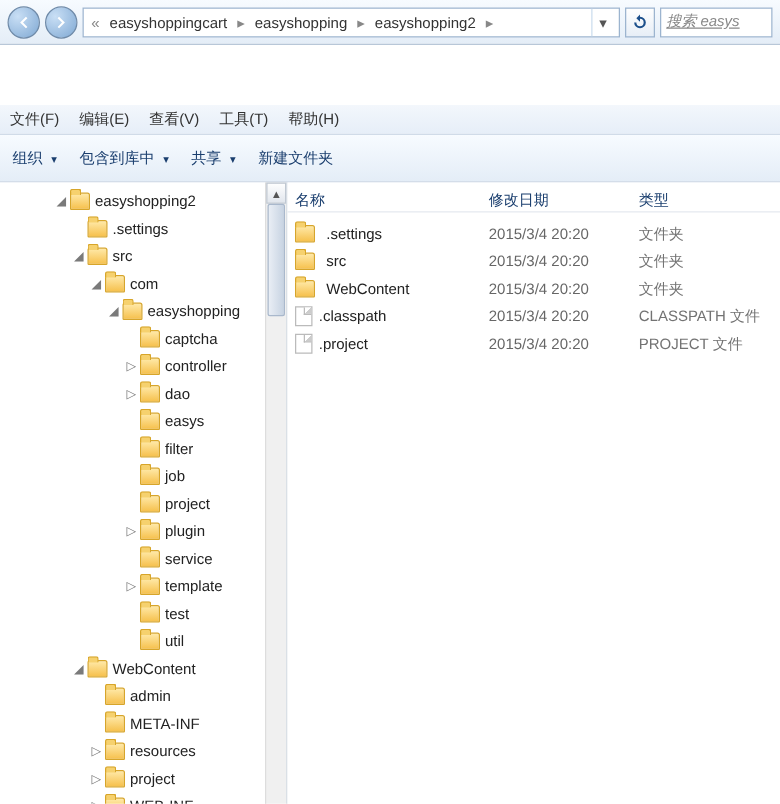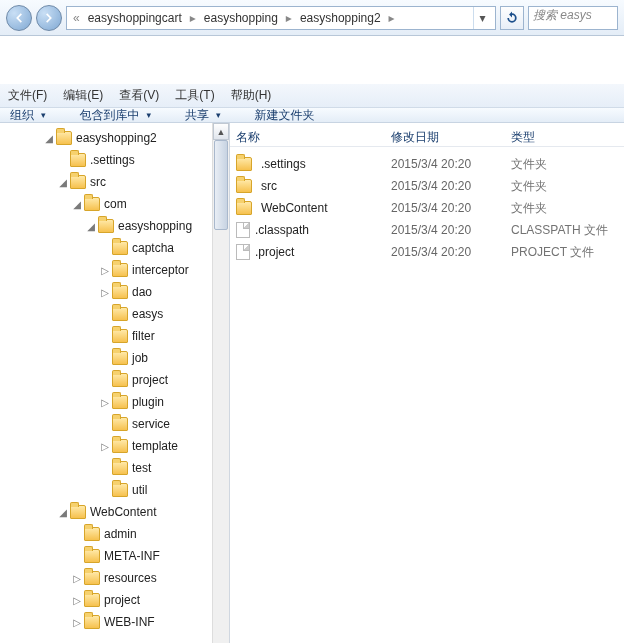--- a/index.html
+++ b/index.html
@@ -7,28 +7,28 @@
 
 
 .navbar { height: 36px; background: linear-gradient(#f7fbff, #e4edf7); display: flex; align-items: center; padding: 4px 6px; border-bottom: 1px solid #b8c7d8; gap: 4px; }
 .nav-btn { width: 26px; height: 26px; border-radius: 50%; border: 1px solid #6f8aa8; background: radial-gradient(circle at 30% 30%, #c9dff5, #7fa8d3); display: flex; align-items: center; justify-content: center; color: #fff; cursor: pointer; }
 .nav-btn svg { width: 14px; height: 14px; fill: #fff; }
 .addr-bar { flex: 1; height: 24px; background: #fff; border: 1px solid #9cb4cf; display: flex; align-items: center; padding: 0 4px; gap: 2px; color: #333; }
 .crumb-sep { color: #888; padding: 0 2px; }
 .crumb { padding: 1px 4px; }
 .addr-dd { width: 18px; height: 22px; border-left: 1px solid #cde; display:flex; align-items:center; justify-content:center; color:#555; }
 .refresh-btn { width: 24px; height: 24px; border: 1px solid #9cb4cf; background: linear-gradient(#fefefe,#e7eef7); display:flex; align-items:center; justify-content:center; color:#1c4f8b; cursor:pointer; }
-.search-box { width: 90px; height: 24px; border: 1px solid #9cb4cf; background:#fff; display:flex; padding: 0 4px; color:#888; font-style: italic; overflow:hidden; }
+.search-box { width: 90px; height: 24px; border: 1px solid #9cb4cf; background:#fff; display:flex; align-items:center; padding: 0 4px; color:#888; font-style: italic; overflow:hidden;text-decoration:underline; }
 
 
 .menubar { height: 24px; background: linear-gradient(#f3f7fc,#e6eef8); display:flex; align-items:center; padding: 0 8px; gap: 16px; border-bottom: 1px solid #d0dbe8; color:#333;margin-top:48px; }
 .menubar span { cursor: default; }
 
 
-.toolbar { height: 15px; background: linear-gradient(#f7fbff,#e4edf7); display:flex; align-items:center; padding: 0 10px; gap: 34px; border-bottom: 1px solid #c8d4e2; color:#1a3e6e; }
+.toolbar { height: 38px; background: linear-gradient(#f7fbff,#e4edf7); display:flex; align-items:center; padding: 0 10px; gap: 18px; border-bottom: 1px solid #c8d4e2; color:#1a3e6e; }
 .tool-item { display:flex; align-items:center; gap:4px; cursor:pointer; }
 .tool-dd::after { content:"▾"; font-size:9px; color:#1a3e6e; margin-left:3px; }
 
 
 .main { display:flex; height: calc(643px - 36px - 24px - 30px); }
 .tree-pane { width: 212px; background:#fff; overflow:hidden; position:relative; }
 .tree-scroll { width:100%; height:100%; overflow:hidden; }
 .splitter { width:1px; background:#d0d7e0; }
 .scrollbar-v { width: 17px; background:#f0f0f0; border-left:1px solid #ddd; display:flex; flex-direction:column; }
 .scrollbar-v .sb-btn { height:17px; background:linear-gradient(#fefefe,#e1e6ed); border:1px solid #c0c8d2; display:flex; align-items:center; justify-content:center; font-size:9px; color:#555; }
@@ -148,21 +148,21 @@
           <div class="tree-item">
             <span class="indent" style="width: 98px;"></span>
             <span class="tw"></span>
             <span class="folder-icon"></span>
             <span class="tree-label">captcha</span>
           </div>
           <div class="tree-item">
             <span class="indent" style="width: 98px;"></span>
             <span class="tw">▷</span>
             <span class="folder-icon"></span>
-            <span class="tree-label">interceptor</span>
+            <span class="tree-label">controller</span>
           </div>
           <div class="tree-item">
             <span class="indent" style="width: 98px;"></span>
             <span class="tw">▷</span>
             <span class="folder-icon"></span>
             <span class="tree-label">dao</span>
           </div>
           <div class="tree-item">
             <span class="indent" style="width: 98px;"></span>
             <span class="tw"></span>

